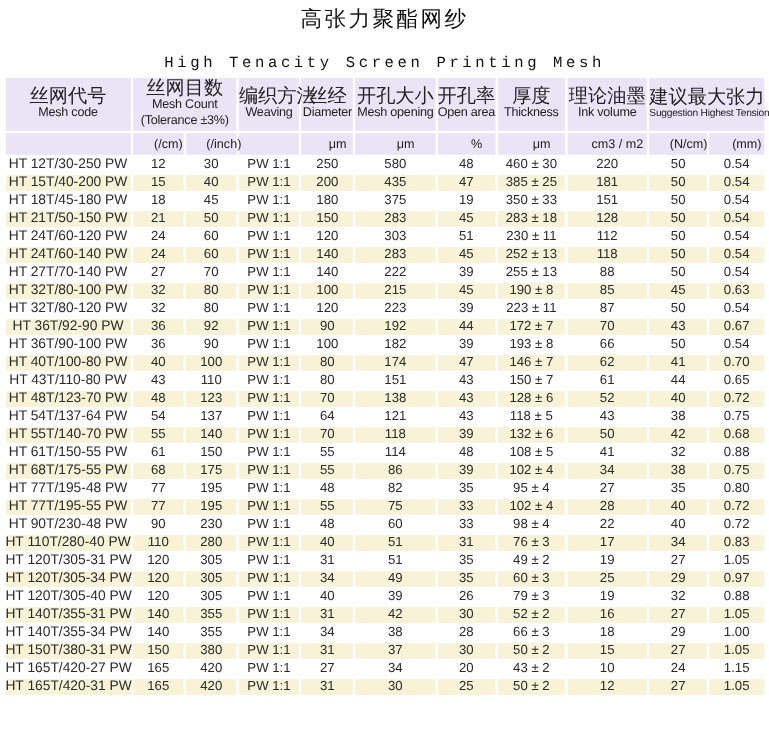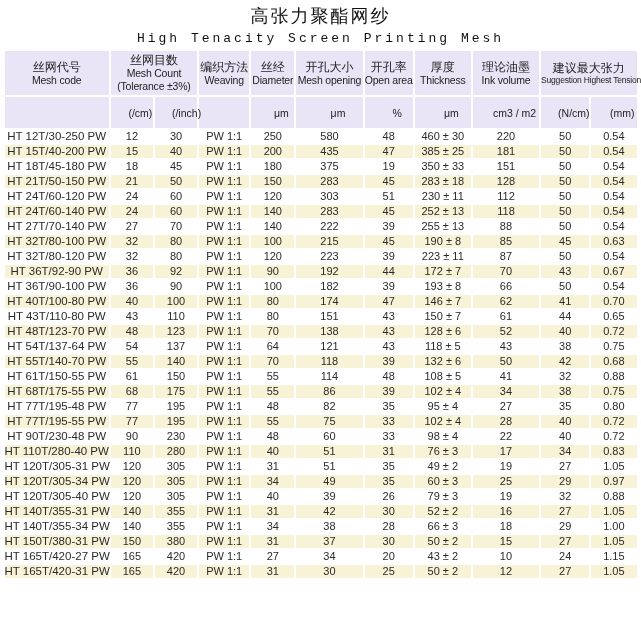--- a/index.html
+++ b/index.html
@@ -22,21 +22,21 @@
     font-family:"DejaVu Serif", serif;
     font-size:18px;
     letter-spacing:2px;
     color:#111;
   }
   .title-en{
     text-align:center;
     font-family:"Liberation Mono", monospace;
     font-size:13px;
     letter-spacing:3px;
-    margin-top:3px;
+    margin-top:17px;
     color:#111;
     white-space:nowrap;
   }
   table.mesh{
     margin:3px auto 0 auto;
     width:636px;
     table-layout:fixed;
     border-collapse:separate;
     border-spacing:2px;
     font-size:11px;
@@ -44,22 +44,22 @@
   th{
     background:var(--header-bg);
     font-weight:normal;
     color:#222;
     vertical-align:middle;
     padding:1px 0;
     white-space:nowrap;
     overflow:visible;
   }
   tr.hdr-main th{height:44px;}
-  tr.hdr-units th{height:31px;font-size:10.5px;padding-left:17px;}
-  th .zh{font-size:12px;line-height:14px;}
+  tr.hdr-units th{height:18px;font-size:10.5px;padding-left:17px;}
+  th .zh{font-size:16px;line-height:14px;}
   th .en{font-size:10.5px;line-height:13px;letter-spacing:-0.2px;}
   th .en-small{font-size:8.5px;line-height:11px;letter-spacing:-0.2px;}
   td{
     height:13px;
     line-height:13px;
     padding:0;
     text-align:center;
     white-space:nowrap;
     color:#2a2a2a;
     background:#ffffff;

